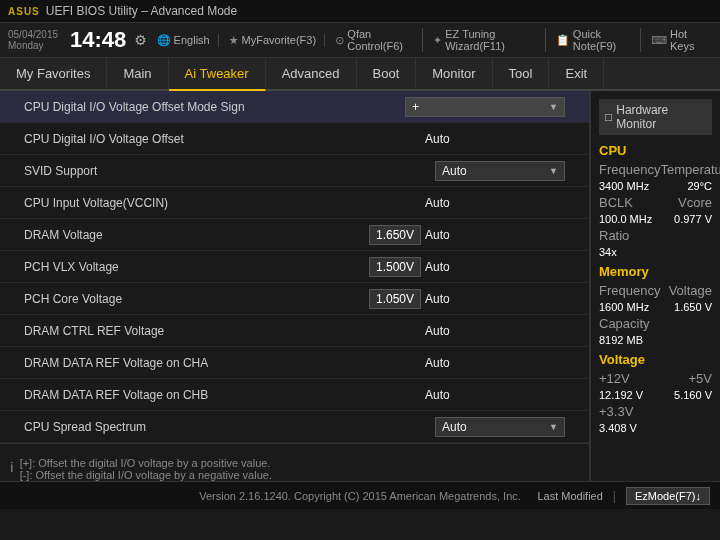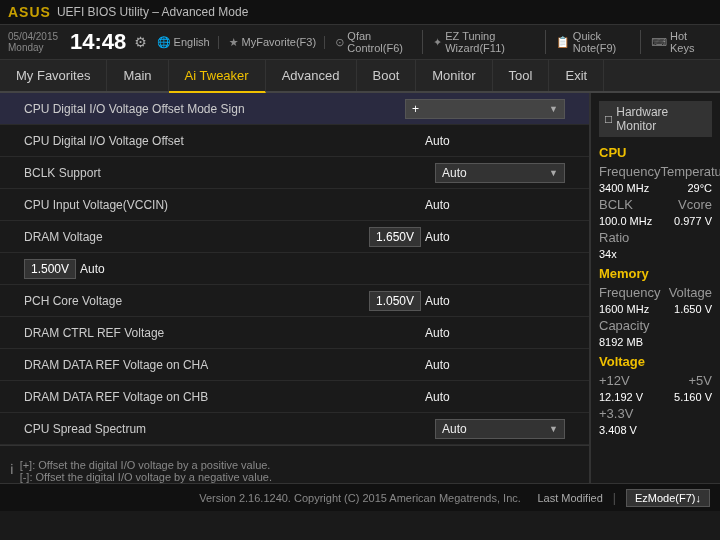--- a/index.html
+++ b/index.html
@@ -20,21 +20,21 @@
       padding: 4px 8px;
       display: flex;
       align-items: center;
       gap: 6px;
       font-size: 12px;
       border-bottom: 1px solid #333;
     }
     #title-bar .asus-logo {
       color: #c8a000;
       font-weight: bold;
-      font-size: 14px;
+      font-size: 10px;
       letter-spacing: 1px;
     }
     #title-bar .title-text {
       color: #bbb;
       font-size: 12px;
     }
 
     
     #info-bar {
       background: #1e1e1e;
@@ -268,21 +268,21 @@
     </div>
 
     <div class="setting-row">
       <span class="setting-label">CPU Digital I/O Voltage Offset</span>
       <div class="value-group">
         <span class="setting-value">Auto</span>
       </div>
     </div>
 
     <div class="setting-row">
-      <span class="setting-label">BCLK Support</span>
+      <span class="setting-label">SVID Support</span>
       <div class="value-group">
         <div class="setting-value dropdown">
           <span>Auto</span>
         </div>
       </div>
     </div>
 
     <div class="setting-row">
       <span class="setting-label">CPU Input Voltage(VCCIN)</span>
       <div class="value-group">
@@ -292,20 +292,21 @@
 
     <div class="setting-row">
       <span class="setting-label">DRAM Voltage</span>
       <div class="value-group">
         <span class="setting-value badge">1.650V</span>
         <span class="setting-value">Auto</span>
       </div>
     </div>
 
     <div class="setting-row">
+      <span class="setting-label">PCH VLX Voltage</span>
       <div class="value-group">
         <span class="setting-value badge">1.500V</span>
         <span class="setting-value">Auto</span>
       </div>
     </div>
 
     <div class="setting-row">
       <span class="setting-label">PCH Core Voltage</span>
       <div class="value-group">
         <span class="setting-value badge">1.050V</span>

